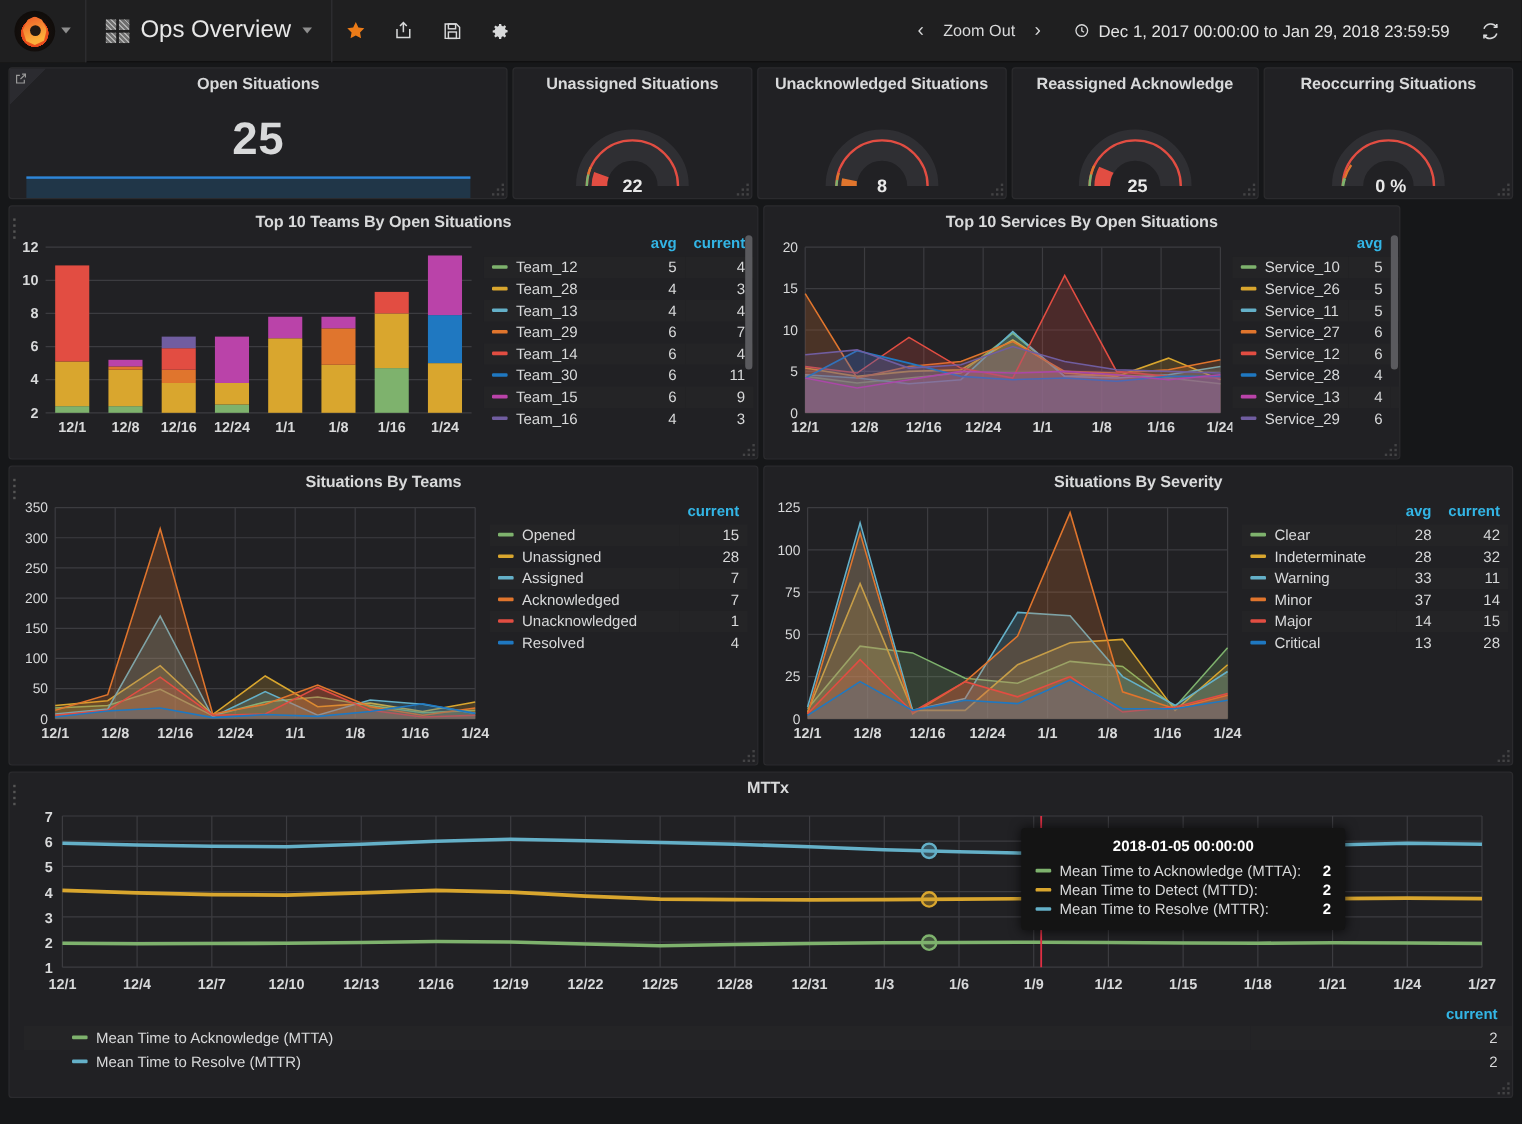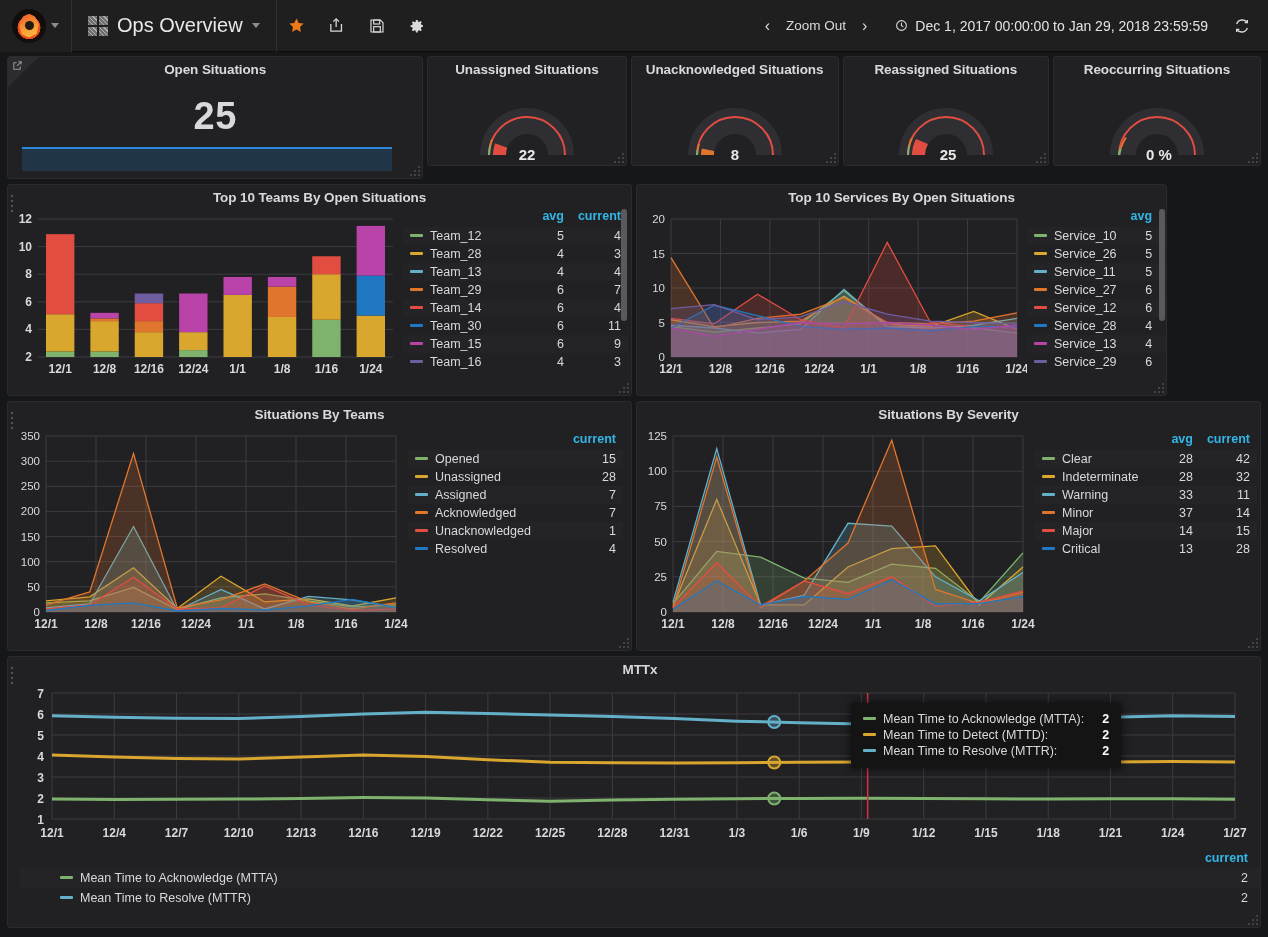--- a/index.html
+++ b/index.html
@@ -254,21 +254,21 @@
           <path d="M4 21v-4h4"></path>
       </svg>
     </div>
   </div>
 </div>
 
 <div class="dash">
 
   <div class="row">
 
-    <div class="panel" style="width:418px;height:123px;">
+    <div class="panel" style="width:418px;height:110px;">
       <div class="corner-link">
         <svg width="11" height="11" viewBox="0 0 24 24" fill="none" stroke="#9a9a9a" stroke-width="2.2">
           <path d="M14 4h6v6"></path>
             <path d="M20 4l-9 9"></path>
             <path d="M18 14v6H4V6h6"></path>
         </svg>
       </div>
       <div class="panel-title">Open Situations</div>
       <div class="singlestat">
         <div class="ss-value">25</div>
@@ -322,21 +322,21 @@
         <i style="right:0;bottom:0"></i>
           <i style="right:4px;bottom:0"></i>
           <i style="right:8px;bottom:0"></i>
         <i style="right:0;bottom:4px"></i>
           <i style="right:4px;bottom:4px"></i>
           <i style="right:0;bottom:8px"></i>
       </div>
     </div>
 
     <div class="panel" style="width:207px;height:110px;">
-      <div class="panel-title">Reassigned Situations</div>
+      <div class="panel-title">Reassigned Acknowledge</div>
       <div class="gauge-wrap">
         <svg width="108" height="80" viewBox="0 0 108 80">
           <path d="M20 72 A 34 34 0 0 1 88 72" fill="none" stroke="#2f2f33" stroke-width="26" stroke-linecap="butt"></path>
           <path d="M16 72 A 38 38 0 0 1 92 72" fill="none" stroke="#e24d42" stroke-width="2"></path>
           <path d="M16 72 A 38 38 0 0 1 17.3 62.2" fill="none" stroke="#7eb26d" stroke-width="2"></path>
           <path d="M17.3 62.2 A 38 38 0 0 1 19.8 55.2" fill="none" stroke="#e0752d" stroke-width="2"></path>
           <path d="M20 72 A 34 34 0 0 1 24 56 L 36 61 A 21.4 21.4 0 0 0 33 72 Z" fill="#e24d42"></path>
           <text x="56" y="77" text-anchor="middle" class="gauge-val">25</text>
         </svg>
       </div>
@@ -888,20 +888,21 @@
             <path d="M32,120.05 L94.26315789473685,120.47 L156.5263157894737,120.26 L218.78947368421052,120.05 L281.0526315789474,119.42 L343.3157894736842,118.58 L405.57894736842104,119 L467.8421052631579,120.68 L530.1052631578948,122.15 L592.3684210526316,121.1 L654.6315789473684,120.26 L716.8947368421053,119.63 L779.1578947368421,119.42 L841.421052631579,119.21 L903.6842105263158,119.42 L965.9473684210526,119.84 L1028.2105263157896,120.05 L1090.4736842105262,119.63 L1152.7368421052631,119.84 L1215,120.26 " fill="none" stroke="#7eb26d" stroke-width="3" stroke-linejoin="round"></path>
             <path d="M32,75.95 L94.26315789473685,78.05 L156.5263157894737,79.52000000000001 L218.78947368421052,79.94 L281.0526315789474,78.05 L343.3157894736842,75.95 L405.57894736842104,77.42 L467.8421052631579,80.78 L530.1052631578948,83.3 L592.3684210526316,83.72 L654.6315789473684,83.93 L716.8947368421053,83.72 L779.1578947368421,83.3 L841.421052631579,82.88 L903.6842105263158,83.3 L965.9473684210526,83.72 L1028.2105263157896,83.3 L1090.4736842105262,82.88 L1152.7368421052631,82.46 L1215,82.88 " fill="none" stroke="#d9a62e" stroke-width="3" stroke-linejoin="round"></path>
             <path d="M32,36.68000000000001 L94.26315789473685,38.150000000000006 L156.5263157894737,39.2 L218.78947368421052,39.61999999999999 L281.0526315789474,37.519999999999996 L343.3157894736842,35 L405.57894736842104,33.31999999999999 L467.8421052631579,34.58000000000001 L530.1052631578948,36.05 L592.3684210526316,37.519999999999996 L654.6315789473684,39.61999999999999 L716.8947368421053,42.139999999999986 L779.1578947368421,43.82000000000001 L841.421052631579,45.08 L903.6842105263158,45.5 L965.9473684210526,44.45 L1028.2105263157896,41.3 L1090.4736842105262,38.150000000000006 L1152.7368421052631,36.68000000000001 L1215,37.519999999999996 " fill="none" stroke="#64b0c8" stroke-width="3" stroke-linejoin="round"></path>
             <circle cx="754.2526315789473" cy="119.525" r="6" fill="#7eb26d" fill-opacity="0.35" stroke="#7eb26d" stroke-width="2"></circle>
             <circle cx="754.2526315789473" cy="83.50999999999999" r="6" fill="#d9a62e" fill-opacity="0.35" stroke="#d9a62e" stroke-width="2"></circle>
             <circle cx="754.2526315789473" cy="42.980000000000004" r="6" fill="#64b0c8" fill-opacity="0.35" stroke="#64b0c8" stroke-width="2"></circle>
             <line x1="847.6473684210526" x2="847.6473684210526" y1="14" y2="140" stroke="#e02f44" stroke-width="1.5"></line>
           </svg>
 
         <div class="tooltip" style="left:831px;top:24px;">
+          <div class="tt-title">2018-01-05 00:00:00</div>
           <div class="tt-row">
             <span class="series-dash" style="background:#7eb26d"></span>
             <span class="tt-name">Mean Time to Acknowledge (MTTA):</span>
             <span class="tt-val">2</span>
           </div>
           <div class="tt-row">
             <span class="series-dash" style="background:#d9a62e"></span>
             <span class="tt-name">Mean Time to Detect (MTTD):</span>
             <span class="tt-val">2</span>
           </div>

